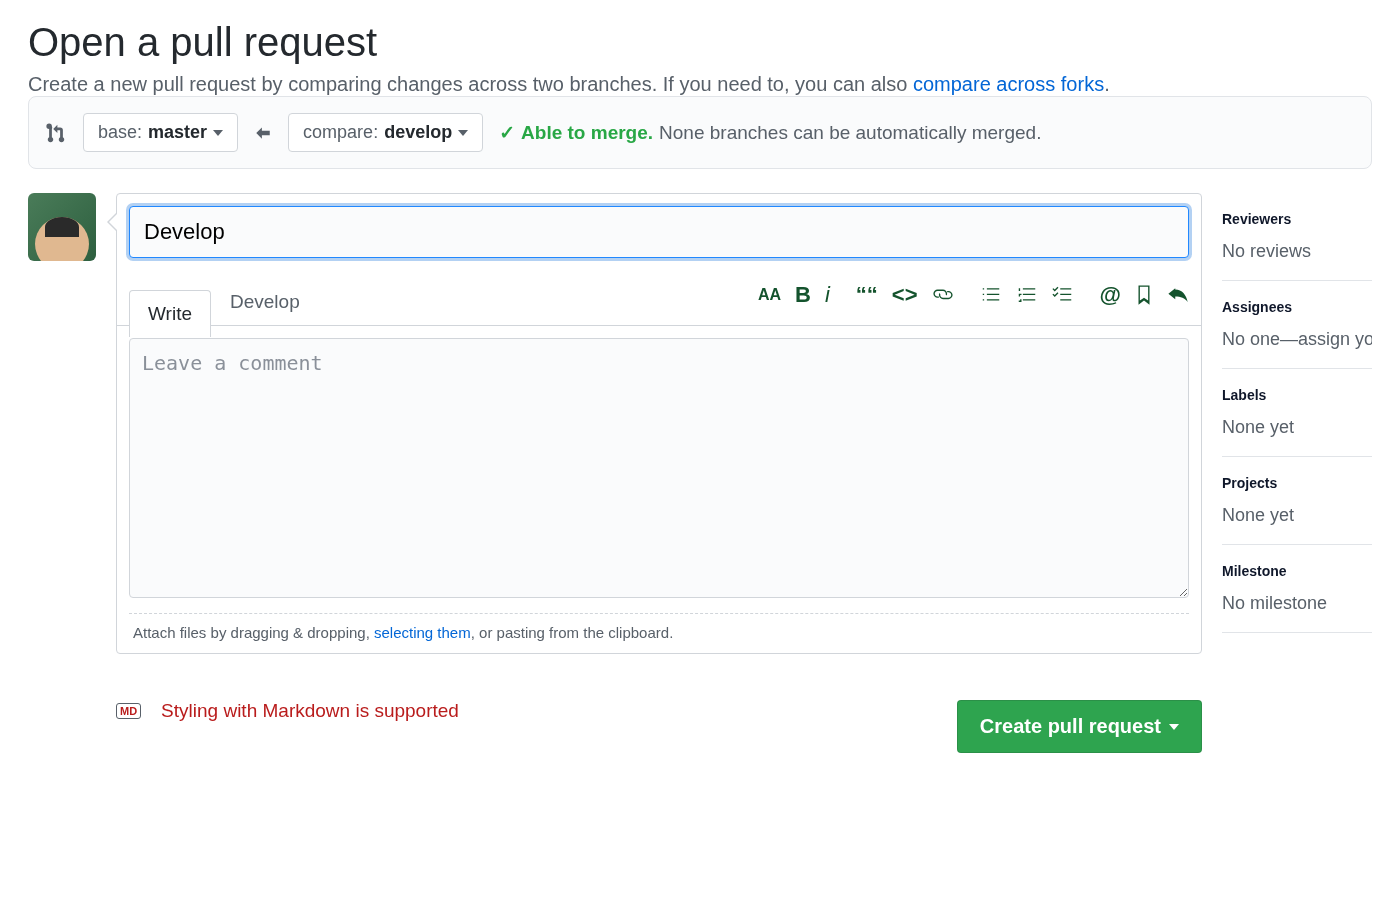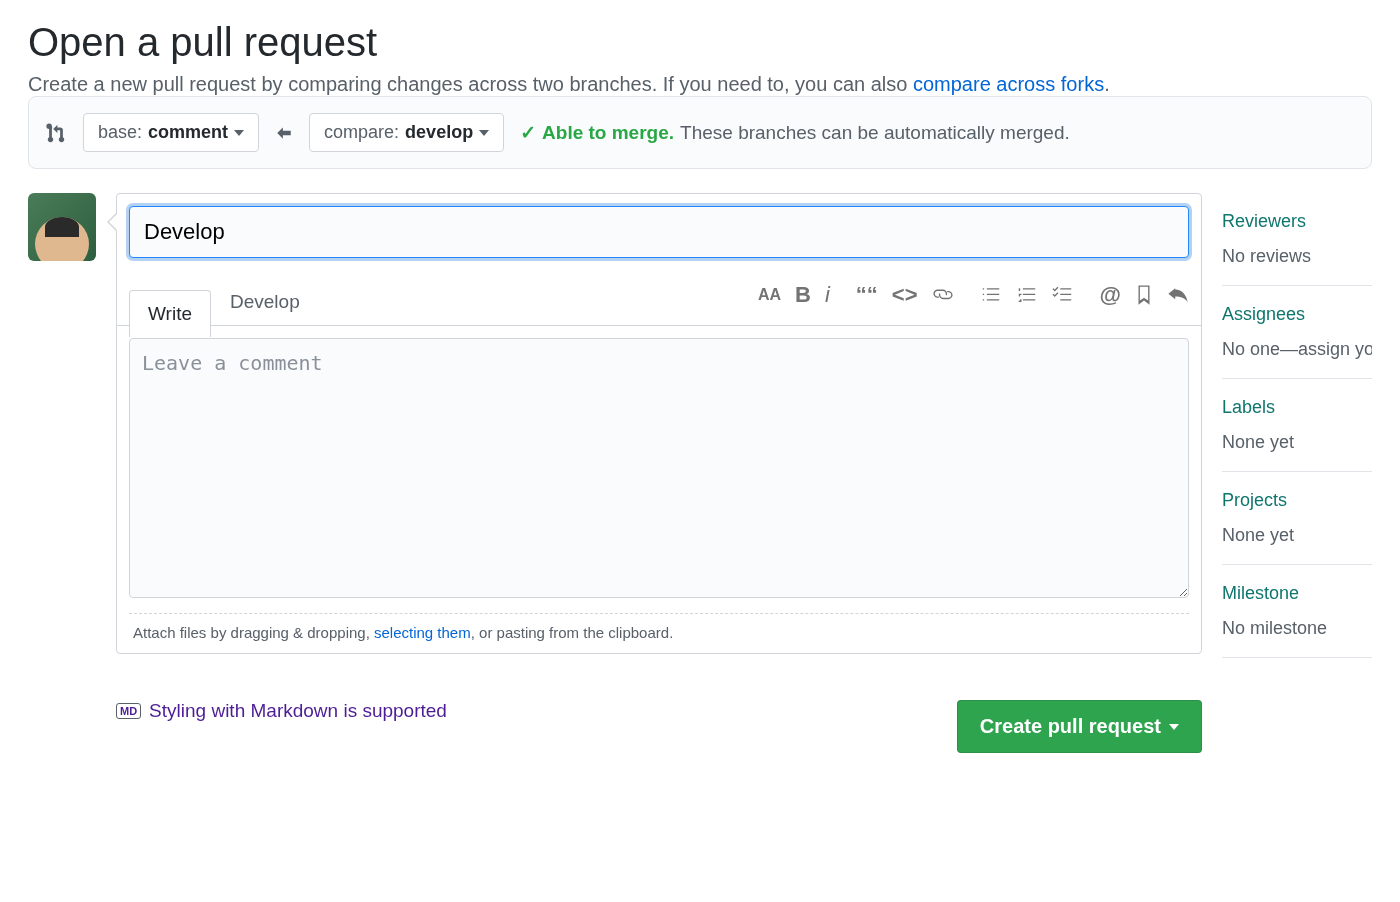--- a/index.html
+++ b/index.html
@@ -58,50 +58,50 @@
 
 .tabs-row { display: flex; align-items: center; justify-content: space-between; padding: 0 12px; }
 .tabs { display: flex; align-items: flex-end; margin-top: 8px; }
 .tab {
   padding: 12px 18px; font-size: 19px; color: #586069; cursor: pointer;
   border: 1px solid transparent; border-bottom: none; border-top-left-radius: 4px; border-top-right-radius: 4px;
 }
 .tab.active { color: #24292e; background: #fff; border-color: #d1d5da; position: relative; top: 12px; }
 .toolbar { display: flex; align-items: center; gap: 26px; color: #586069; padding-bottom: 6px; }
 .tb-group { display: flex; align-items: center; gap: 14px; }
-.tb-btn { font-size: 22px; cursor: pointer; color: #737373; }
+.tb-btn { font-size: 22px; cursor: pointer; color: #14532d; }
 .tb-btn.bold { font-weight: 700; }
 .tb-btn.italic { font-style: italic; }
 
 .tab-body { border-top: 1px solid #d1d5da; }
 .comment-area {
   margin: 12px; width: calc(100% - 24px); min-height: 260px;
   border: 1px solid #d1d5da; border-radius: 4px; padding: 12px; font-size: 20px;
   resize: vertical; background: #fafbfc; color: #0f172a;
 }
 .comment-area::placeholder { color: #8a9099; }
 .attach-row {
   margin: 0 12px 12px 12px; padding: 10px 0 0 4px; font-size: 15px; color: #586069;
   border-top: 1px dashed #d1d5da;
 }
 .attach-row a { color: #0366d6; text-decoration: none; }
 
 .footer-row { display: flex; align-items: center; justify-content: space-between; padding: 14px 0 0 0; }
-.md-note { display: flex; align-items: center; gap: 8px; color: #4c1d95; font-size: 19px; text-align: right; }
+.md-note { display: flex; align-items: center; gap: 20px; color: #b91c1c; font-size: 19px; text-align: right; }
 .md-badge { border: 1px solid #586069; border-radius: 3px; font-size: 11px; font-weight: 700; padding: 1px 3px; }
 .create-btn {
   background: #2ea44f; color: #fff; border: 1px solid rgba(27,31,35,0.15);
   border-radius: 4px; padding: 14px 22px; font-size: 20px; font-weight: 600; cursor: pointer;
   display: inline-flex; align-items: center; gap: 8px; margin-top: 32px;
 }
 .caret-down-white { width:0;height:0;border-left:5px solid transparent;border-right:5px solid transparent;border-top:6px solid #fff; }
 
 .sidebar { width: 150px; flex: 0 0 150px; overflow: hidden; }
 .side-sec { border-bottom: 1px solid #e1e4e8; padding: 18px 0; }
-.side-sec h4 { font-size: 18px; font-weight: 400; color: #0f766e; margin-bottom: 14px; }
+.side-sec h4 { font-size: 14px; font-weight: 700; color: #0f172a; margin-bottom: 14px; }
 .side-sec .val { font-size: 18px; color: #586069; white-space: nowrap; }
 
 .caret { width:0;height:0;border-left:5px solid transparent;border-right:5px solid transparent;border-top:6px solid #586069;display:inline-block; }
 svg { display: block; }
 </style>
 </head>
 <body>
 
 <h1>Open a pull request</h1>
 <p class="subtitle">
@@ -110,37 +110,37 @@
 </p>
 
 <div class="compare-bar">
   <span class="compare-icon">
     <svg width="22" height="22" viewBox="0 0 16 16" fill="currentColor">
         <path d="M5 3a2 2 0 1 0-2 2v6a2 2 0 1 0 2 0V5a2 2 0 0 0 0-2zm-1 1a1 1 0 1 1 0 0zM13 11V6a2 2 0 0 0-2-2H9V2L6 5l3 3V6h2v5a2 2 0 1 0 2 0z"></path>
       </svg>
   </span>
   <button class="branch-btn">
     <span>base: </span>
-    <strong>comment</strong>
+    <strong>master</strong>
     <span class="caret"></span>
   </button>
   <span class="arrow-left">
     <svg width="18" height="18" viewBox="0 0 16 16" fill="currentColor">
         <path d="M7 3L2 8l5 5v-3h7V6H7V3z"></path>
       </svg>
   </span>
   <button class="branch-btn">
     <span>compare: </span>
     <strong>develop</strong>
     <span class="caret"></span>
   </button>
   <div class="merge-status">
     <span class="merge-check">✓</span>
     <span class="merge-able">Able to merge.</span>
-    <span class="merge-text">These branches can be automatically merged.</span>
+    <span class="merge-text">None branches can be automatically merged.</span>
   </div>
 </div>
 
 <div class="main-row">
   <div class="avatar-col">
     <div class="avatar">
         <div class="avatar-face"></div>
       </div>
   </div>
 

